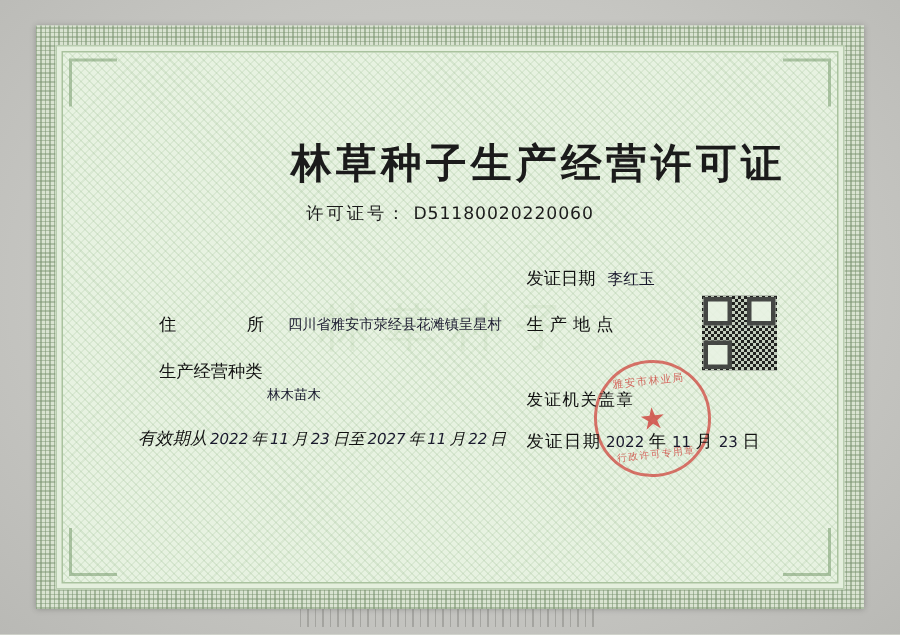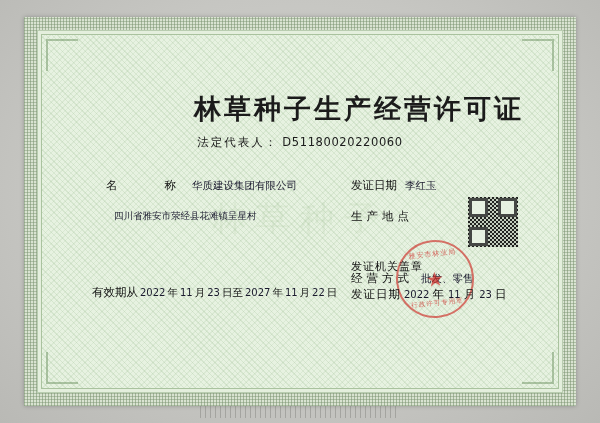--- a/index.html
+++ b/index.html
@@ -164,20 +164,21 @@
     left: 0; right: 0;
     bottom: 26px;
   }
   .valid-row {
     position: absolute;
     left: 16px;
     bottom: 28px;
     font-size: 11.5px;
     color: #111;
     white-space: nowrap;
+    font-style: italic;
   }
   .valid-row .num {
     font-size: 10px;
     color: #1a1a2e;
     padding: 0 2px;
   }
   .valid-row .unit { font-size: 10.5px; }
   .issuer-row {
     position: absolute;
     left: 275px;
@@ -311,54 +312,49 @@
       <div class="corner bl"></div>
       <div class="corner br"></div>
 
       <div class="watermark">林草种子</div>
 
       <div class="content">
 
         <div class="title">林草种子生产经营许可证</div>
 
         <div class="license-no">
-          <span class="label">法定代表人：</span><span class="value">D51180020220060</span>
+          <span class="label">许可证号：</span><span class="value">D51180020220060</span>
         </div>
 
         <div class="fields">
 
           <div class="row">
-            <div class="fl">
-              <span class="flabel sp3">名　　称</span>
-              <span class="fvalue">华质建设集团有限公司</span>
-            </div>
             <div class="fr">
               <span class="flabel">发证日期</span>
               <span class="fvalue">李红玉</span>
             </div>
           </div>
 
           <div class="row">
             <div class="fl">
+              <span class="flabel sp3">住　　所</span>
               <span class="fvalue small">四川省雅安市荥经县花滩镇呈星村</span>
             </div>
             <div class="fr">
               <span class="flabel sp2">生产地点</span>
             </div>
           </div>
 
           <div class="row">
-          </div>
-
-          <div class="row">
-            <div class="fr">
-              <span class="flabel sp2">经营方式</span>
-              <span class="fvalue">批发、零售</span>
+            <div class="fl">
+              <span class="flabel">生产经营种类</span>
+              <span class="sub-value">林木苗木</span>
             </div>
           </div>
+
 
         </div>
 
         <div class="qr">
           <div class="qr-eye3"></div>
         </div>
 
         <div class="seal">
           <div class="seal-top">雅安市林业局</div>
           <div class="star">★</div>

